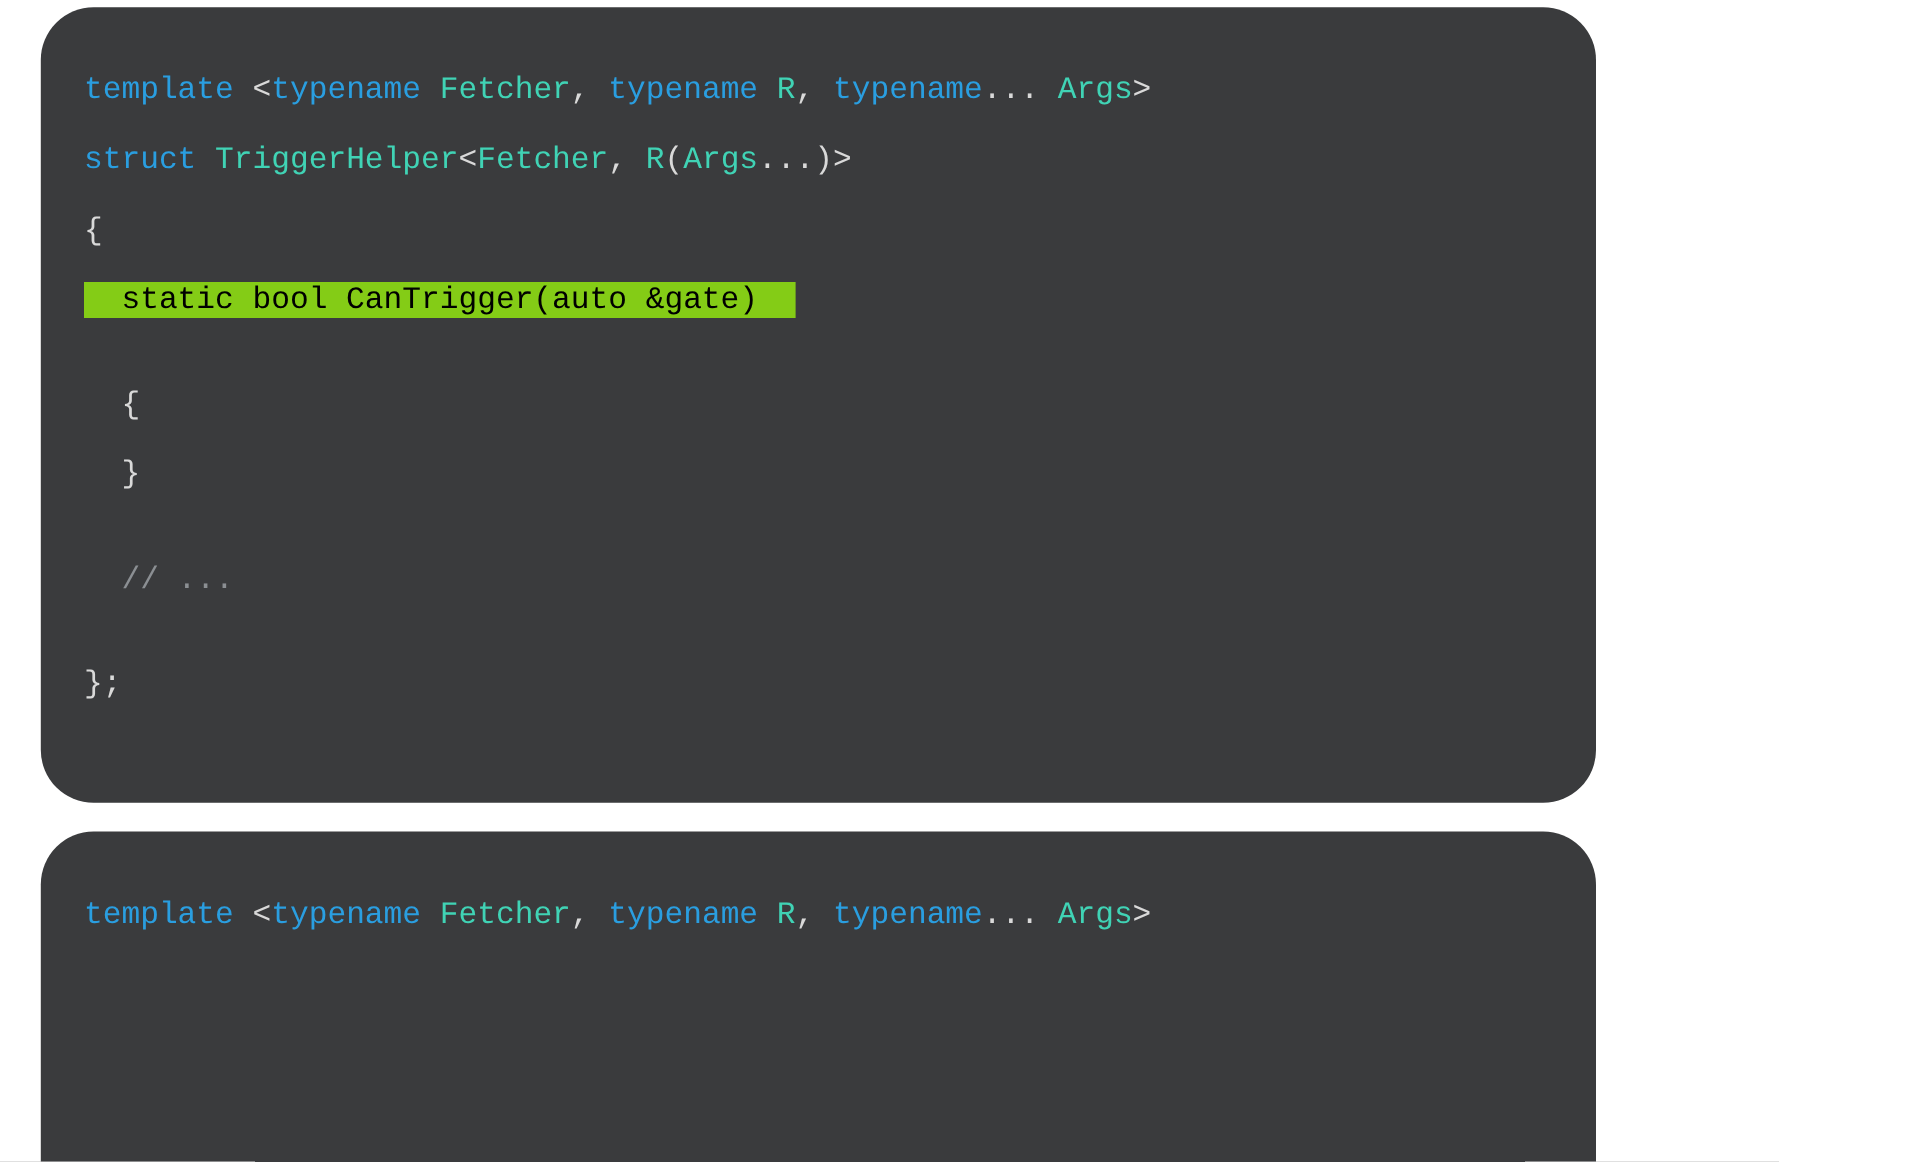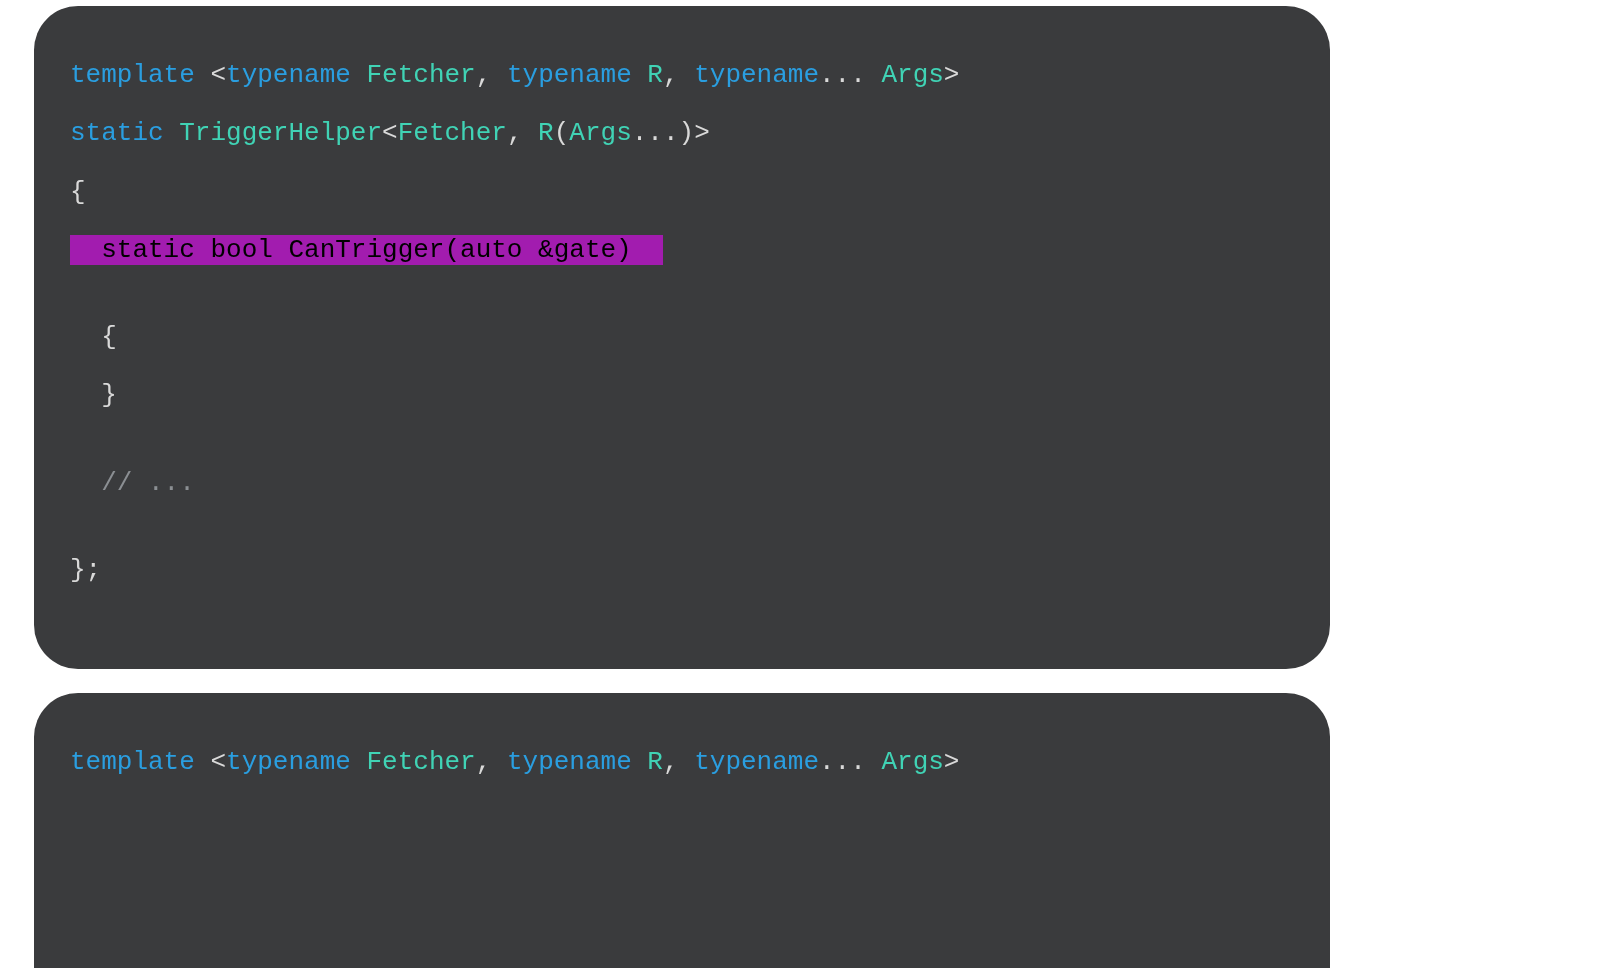--- a/index.html
+++ b/index.html
@@ -34,32 +34,32 @@
   .kw   { color: #2a9ee0; }      
   .type { color: #40d3b5; }      
   .pun  { color: #d9d9d9; }
   .comment { color: #8b8f93; }
 
   .del-hl {
     background: #f6908d;
     color: #000000;
   }
   .add-hl {
-    background: #a21caf;
+    background: #84cc16;
     color: #000000;
   }
 </style>
 </head>
 <body>
 
 <div class="stage">
 
   <div class="panel p1">
 <span class="line"><span class="kw">template</span><span class="pun"> &lt;</span><span class="kw">typename</span><span class="type"> Fetcher</span><span class="pun">, </span><span class="kw">typename</span><span class="type"> R</span><span class="pun">, </span><span class="kw">typename</span><span class="pun">...</span><span class="type"> Args</span><span class="pun">&gt;</span></span>
-<span class="line"><span class="kw">static</span><span class="type"> TriggerHelper</span><span class="pun">&lt;</span><span class="type">Fetcher</span><span class="pun">, </span><span class="type">R</span><span class="pun">(</span><span class="type">Args</span><span class="pun">...)&gt;</span></span>
+<span class="line"><span class="kw">struct</span><span class="type"> TriggerHelper</span><span class="pun">&lt;</span><span class="type">Fetcher</span><span class="pun">, </span><span class="type">R</span><span class="pun">(</span><span class="type">Args</span><span class="pun">...)&gt;</span></span>
 <span class="line"><span class="pun">{</span></span>
 <span class="line"><span class="add-hl">  static bool CanTrigger(auto &amp;gate)  </span></span>
 <span class="line"><span></span></span>
 <span class="line"><span class="pun">  {</span></span>
 <span class="line"><span class="pun">  }</span></span>
 <span class="line"><span></span></span>
 <span class="line"><span class="comment">  // ...</span></span>
 <span class="line"><span></span></span>
 <span class="line"><span class="pun">};</span></span>
   </div>

